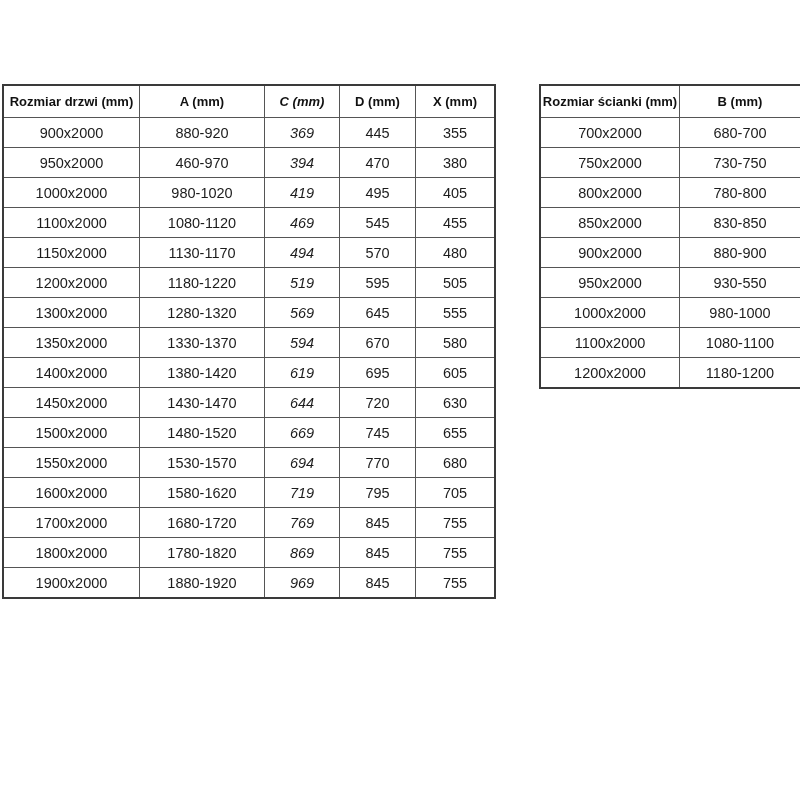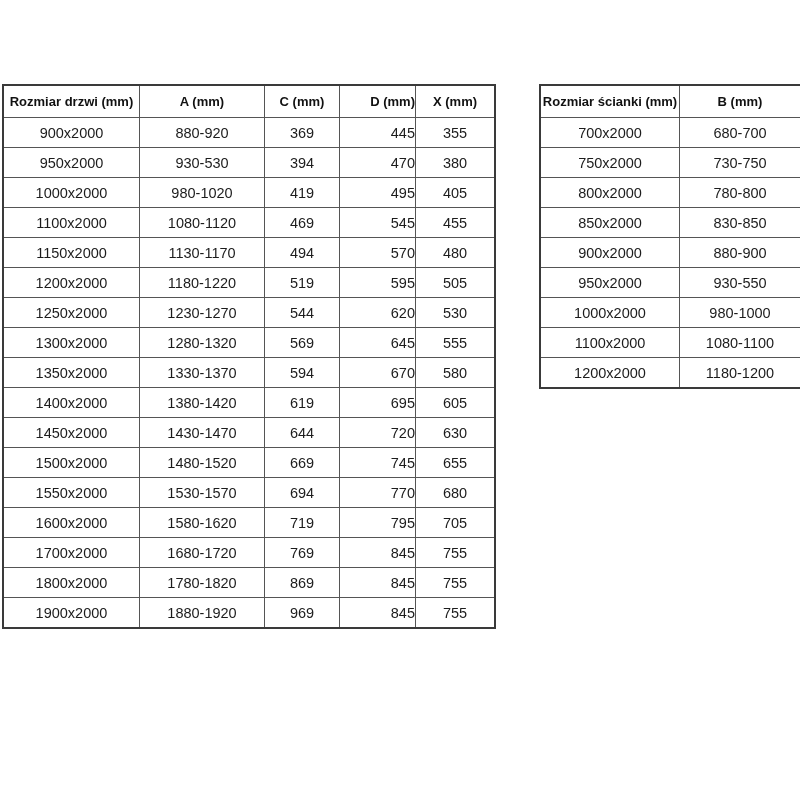--- a/index.html
+++ b/index.html
@@ -43,22 +43,22 @@
   table.spec td {
     font-weight: normal;
     font-size: 14.5px;
     height: 29px;
     color: #1c1c1c;
   }
   
   #door-table { left: 2px; top: 84px; width: 488px; }
   #door-table th:nth-child(1), #door-table td:nth-child(1) { width: 135px; margin-top: 18px; }
   #door-table th:nth-child(2), #door-table td:nth-child(2) { width: 124px; margin-top: 8px; }
-  #door-table th:nth-child(3), #door-table td:nth-child(3) { width: 74px; }
-  #door-table th:nth-child(4), #door-table td:nth-child(4) { width: 75px; text-align: right; }
+  #door-table th:nth-child(3), #door-table td:nth-child(3) { width: 74px; font-style: italic; }
+  #door-table th:nth-child(4), #door-table td:nth-child(4) { width: 75px; }
   #door-table th:nth-child(5), #door-table td:nth-child(5) { width: 78px; }
   
   #wall-table { left: 539px; top: 84px; width: 260px; }
   #wall-table th:nth-child(1), #wall-table td:nth-child(1) { width: 138px; }
   #wall-table th:nth-child(2), #wall-table td:nth-child(2) { width: 120px; }
 </style>
 </head>
 <body>
 
 <div class="canvas">
@@ -76,21 +76,21 @@
     <tbody>
         <tr>
           <td>900x2000</td>
           <td>880-920</td>
           <td>369</td>
           <td>445</td>
           <td>355</td>
         </tr>
         <tr>
           <td>950x2000</td>
-          <td>930-530</td>
+          <td>460-970</td>
           <td>394</td>
           <td>470</td>
           <td>380</td>
         </tr>
         <tr>
           <td>1000x2000</td>
           <td>980-1020</td>
           <td>419</td>
           <td>495</td>
           <td>405</td>
@@ -110,27 +110,20 @@
           <td>480</td>
         </tr>
         <tr>
           <td>1200x2000</td>
           <td>1180-1220</td>
           <td>519</td>
           <td>595</td>
           <td>505</td>
         </tr>
         <tr>
-          <td>1250x2000</td>
-          <td>1230-1270</td>
-          <td>544</td>
-          <td>620</td>
-          <td>530</td>
-        </tr>
-        <tr>
           <td>1300x2000</td>
           <td>1280-1320</td>
           <td>569</td>
           <td>645</td>
           <td>555</td>
         </tr>
         <tr>
           <td>1350x2000</td>
           <td>1330-1370</td>
           <td>594</td>

